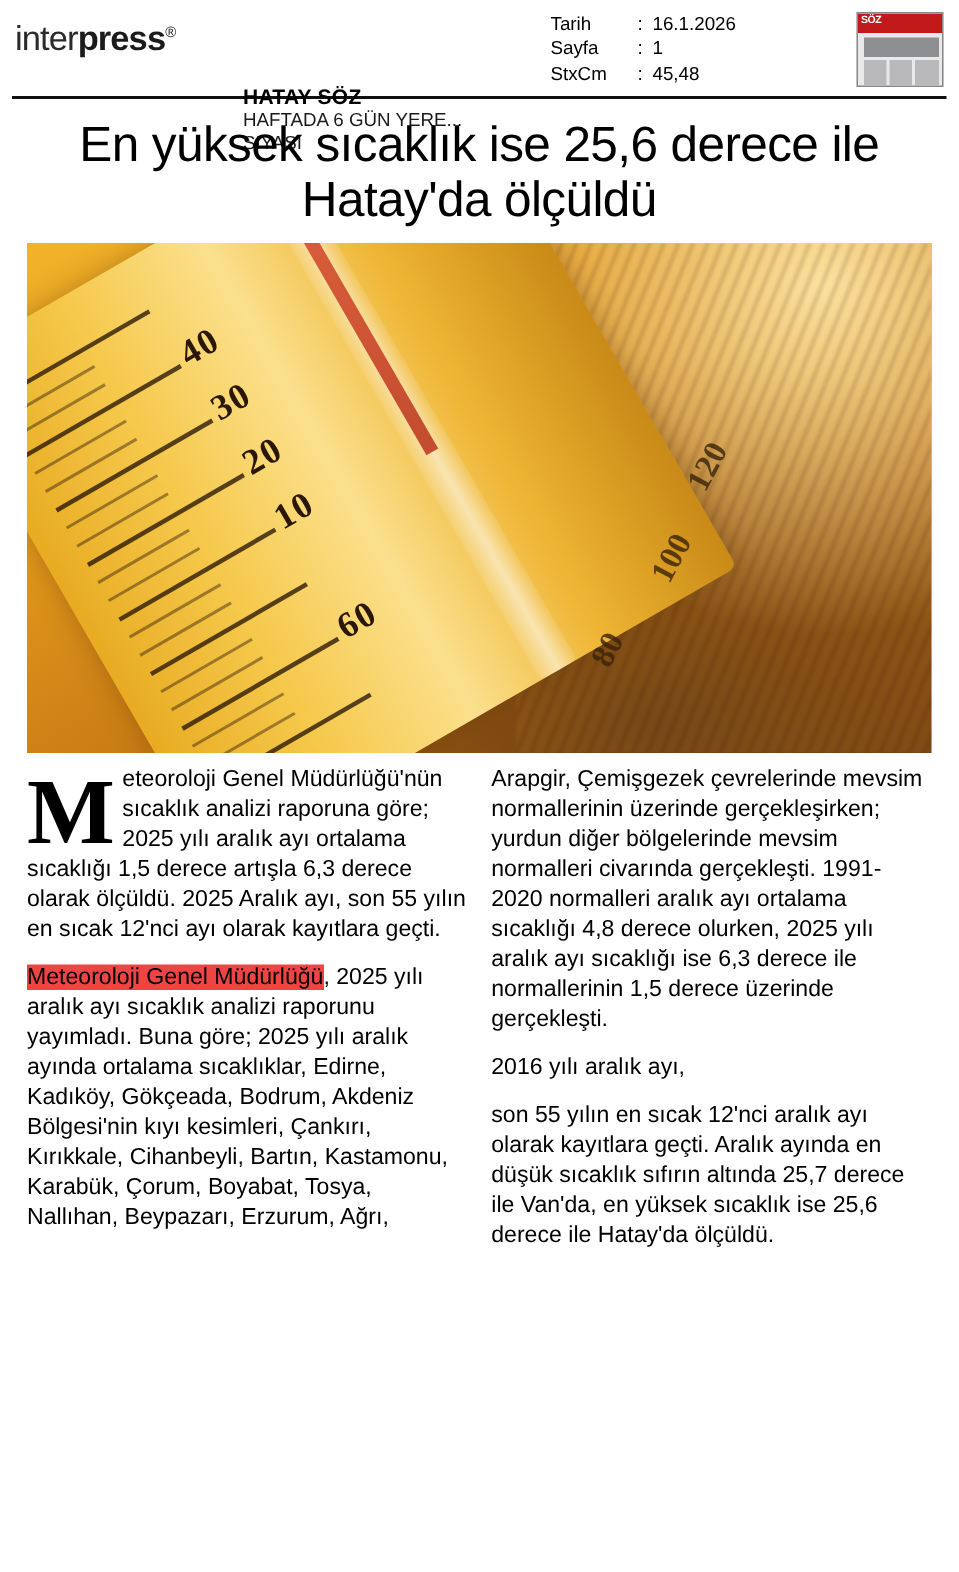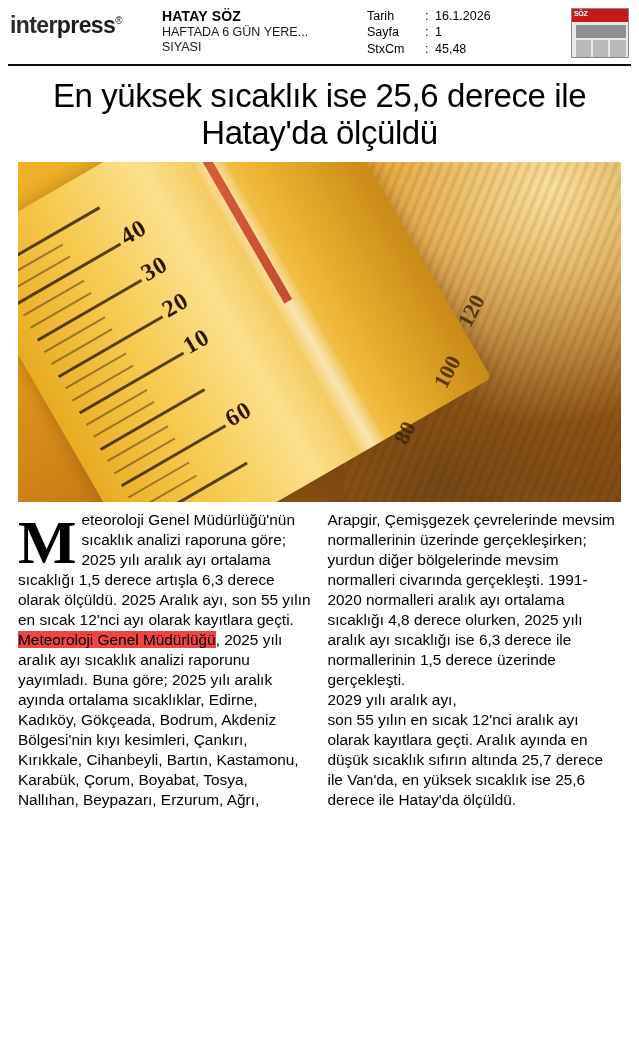--- a/index.html
+++ b/index.html
@@ -29,36 +29,37 @@
     flex: 0 0 138px;
     padding-top: 6px;
   }
   .logo-text {
     font-size: 23px;
     font-weight: bold;
     letter-spacing: -0.6px;
     line-height: 1;
     color: #1b1b1b;
   }
-  .logo-text .light { font-weight: bold; color: #2b2b2b; }
+  .logo-text .light { font-weight: normal; color: #2b2b2b; }
   .logo-text .reg {
     font-size: 10px;
     vertical-align: super;
     font-weight: normal;
   }
 
   .pub-info {
     flex: 0 0 205px;
     padding-left: 14px;
     line-height: 1.22;
   }
   .pub-name {
     font-size: 14px;
     font-weight: bold;
     letter-spacing: 0.2px;
+    margin-top: 48px;
   }
   .pub-sub {
     font-size: 12.5px;
     color: #1a1a1a;
     white-space: nowrap;
     overflow: hidden;
   }
 
   .meta {
     flex: 1 1 auto;
@@ -224,21 +225,21 @@
   .col-l { position: relative; }
   .dropcap {
     float: left;
     font-family: "Liberation Serif", serif;
     font-size: 62px;
     line-height: 0.80;
     font-weight: bold;
     padding: 6px 5px 0 0;
     margin-top: 2px;
   }
-  p { margin: 0 0 0 0; }
+  p { margin: 0 0 12px 0; }
   .hl { background: #ef4444; }
   .credit { font-weight: bold; }
 </style>
 </head>
 <body>
 
 <div class="header">
 
   <div class="logo">
     <div class="logo-text">
@@ -332,16 +333,16 @@
 <div class="body-wrap">
 
   <div class="col-l">
     <span class="dropcap">M</span>
     <p><span>eteoroloji Genel Müdürlüğü'nün sıcaklık analizi raporuna göre; 2025 yılı aralık ayı ortalama sıcaklığı 1,5 derece artışla 6,3 derece olarak ölçüldü. 2025 Aralık ayı, son 55 yılın en sıcak 12'nci ayı olarak kayıtlara geçti.</span></p>
     <p><span class="hl">Meteoroloji Genel Müdürlüğü</span><span>, 2025 yılı aralık ayı sıcaklık analizi raporunu yayımladı. Buna göre; 2025 yılı aralık ayında ortalama sıcaklıklar, Edirne, Kadıköy, Gökçeada, Bodrum, Akdeniz Bölgesi'nin kıyı kesimleri, Çankırı, Kırıkkale, Cihanbeyli, Bartın, Kastamonu, Karabük, Çorum, Boyabat, Tosya, Nallıhan, Beypazarı, Erzurum, Ağrı,</span></p>
   </div>
 
   <div class="col-r">
     <p>Arapgir, Çemişgezek çevrelerinde mevsim normallerinin üzerinde gerçekleşirken; yurdun diğer bölgelerinde mevsim normalleri civarında gerçekleşti. 1991-2020 normalleri aralık ayı ortalama sıcaklığı 4,8 derece olurken, 2025 yılı aralık ayı sıcaklığı ise 6,3 derece ile normallerinin 1,5 derece üzerinde gerçekleşti.</p>
-    <p>2029 yılı aralık ayı,</p>
+    <p>2016 yılı aralık ayı,</p>
     <p>son 55 yılın en sıcak 12'nci aralık ayı olarak kayıtlara geçti. Aralık ayında en düşük sıcaklık sıfırın altında 25,7 derece ile Van'da, en yüksek sıcaklık ise 25,6 derece ile Hatay'da ölçüldü.</p>
   </div>
 </div>
 
 </body></html>

